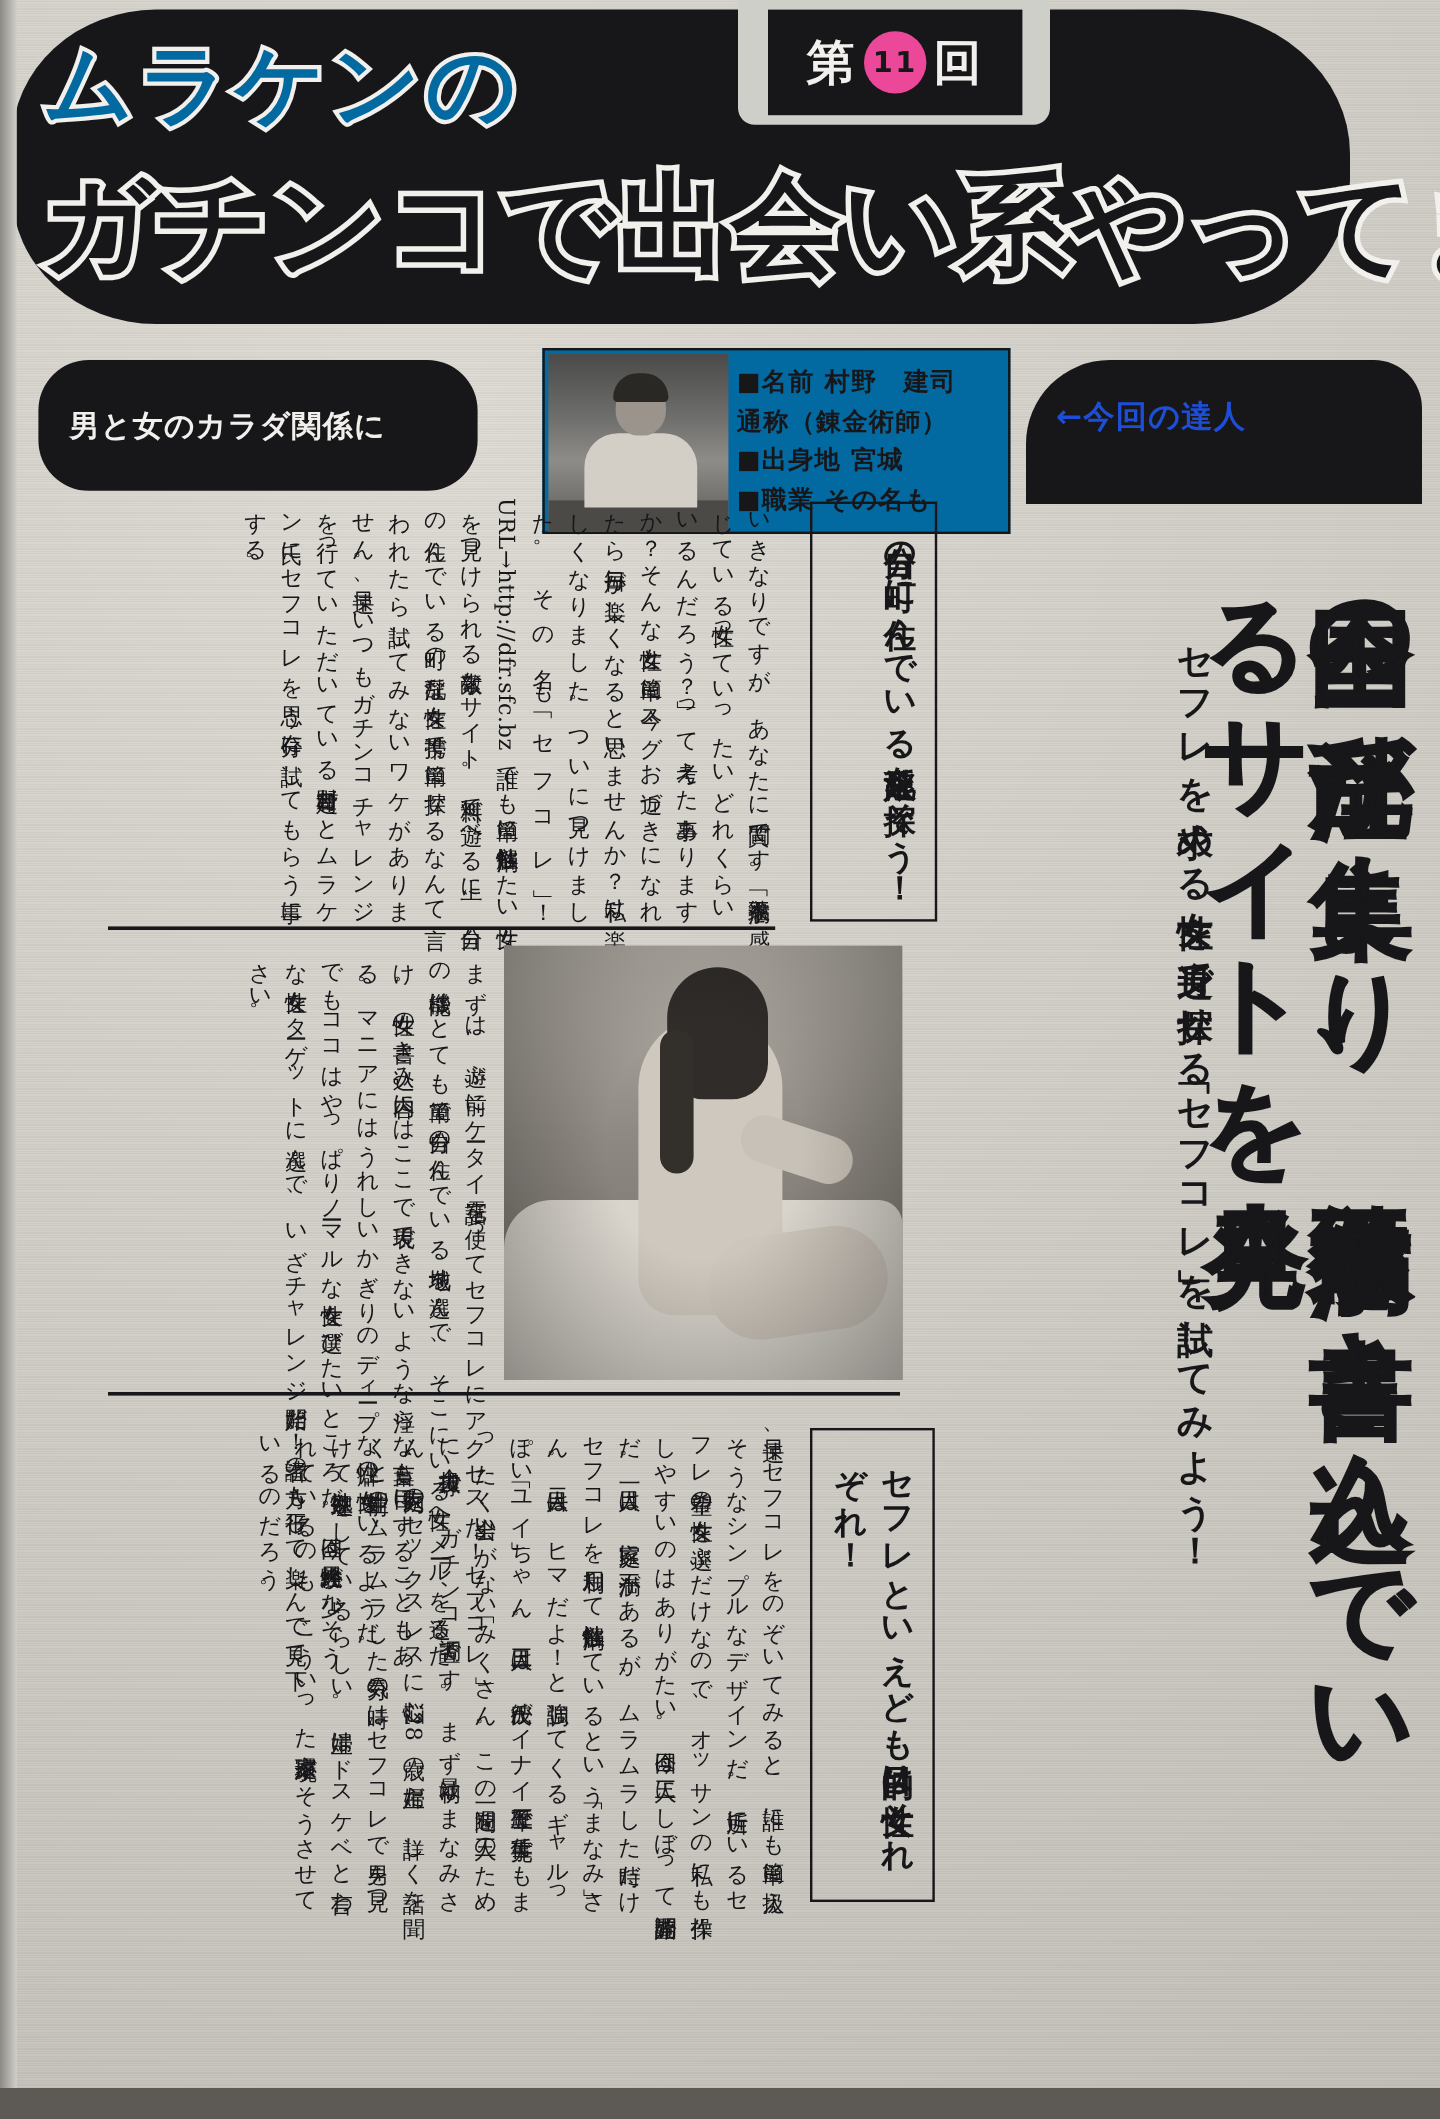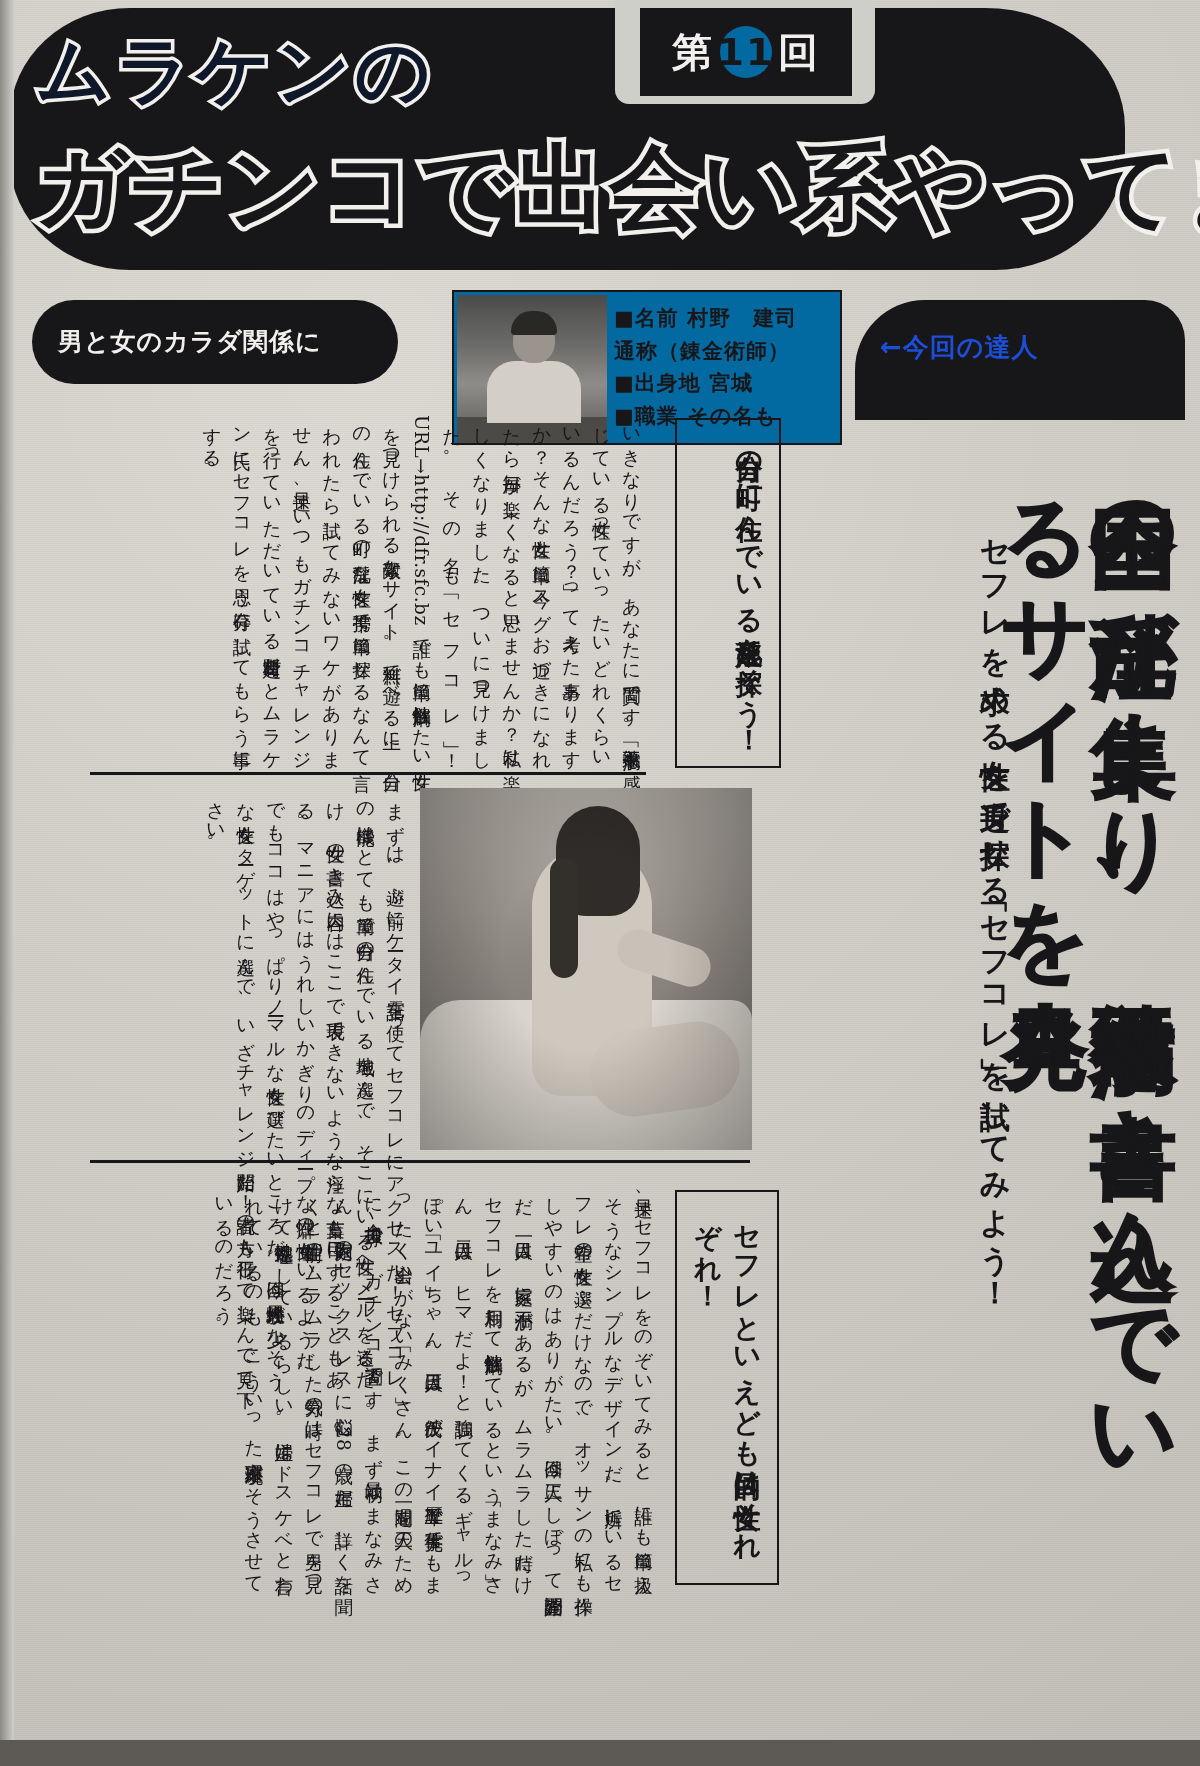--- a/index.html
+++ b/index.html
@@ -41,43 +41,43 @@
     position:absolute;left:640px;top:8px;width:212px;height:88px;
     background:#17171a;color:#f2f0ec;
     display:flex;align-items:center;justify-content:center;
     gap:6px;
     font-family:"DejaVu Sans", sans-serif;
     font-weight:bold;font-size:40px;letter-spacing:2px;
   }
   .issue-num{
     display:inline-flex;align-items:center;justify-content:center;
     width:52px;height:52px;border-radius:50%;
-    background:#0369a1;color:#17171a;font-size:38px;
+    background:#ec4899;color:#17171a;font-size:24px;
   }
   .line1{
     position:absolute;left:36px;top:22px;
     font-family:"DejaVu Sans", sans-serif;
     font-weight:bold;font-size:74px;letter-spacing:4px;
-    color:#0f172a;
+    color:#0369a1;
     -webkit-text-stroke:7px #f2f0ec;
     paint-order:stroke fill;
   }
   .line2{
     position:absolute;left:34px;top:126px;
     font-family:"DejaVu Sans", sans-serif;
     font-weight:bold;font-size:92px;letter-spacing:2px;
     color:#17171a;
     -webkit-text-stroke:9px #f2f0ec;
     paint-order:stroke fill;
     white-space:nowrap;
   }
 
   
   .sub-bubble{
-    position:absolute;left:32px;top:300px;width:366px;height:84px;
+    position:absolute;left:32px;top:300px;width:366px;height:109px;
     background:#17171a;color:#f2f0ec;
     border-radius:42px;
     display:flex;flex-direction:column;justify-content:center;
     padding:0 26px;box-sizing:border-box;
     font-family:"DejaVu Sans", sans-serif;
     font-weight:bold;font-size:25px;line-height:1.35;letter-spacing:1px;
   }
 
   
   .profile-box{

